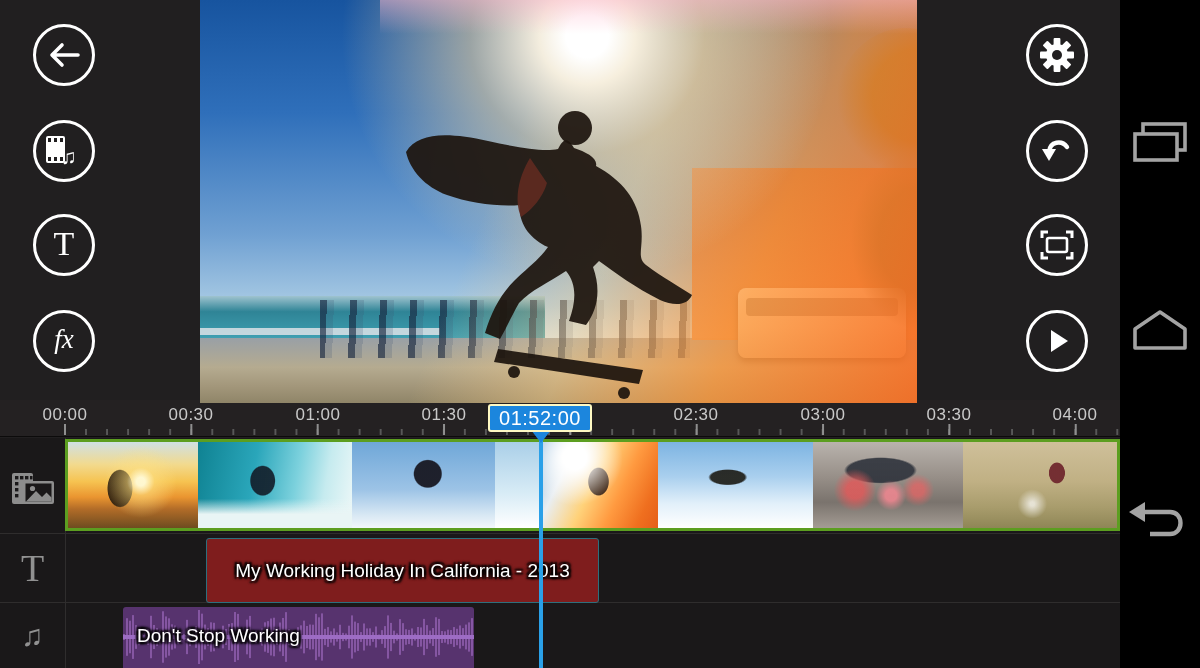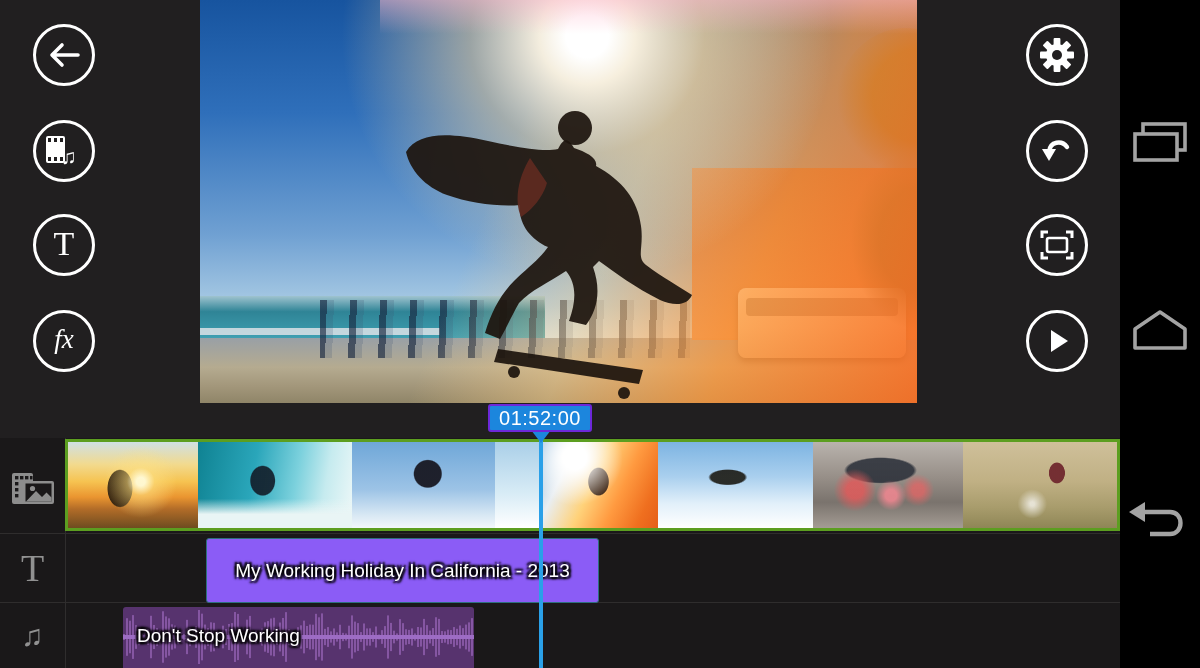--- a/index.html
+++ b/index.html
@@ -103,36 +103,36 @@
       radial-gradient(circle at 28% 56%,rgba(225,90,90,.85) 0 7%,rgba(225,90,90,0) 18%),
       radial-gradient(circle at 52% 62%,rgba(242,135,145,.85) 0 6%,rgba(242,135,145,0) 16%),
       radial-gradient(circle at 70% 56%,rgba(230,100,100,.75) 0 5%,rgba(230,100,100,0) 14%),
       radial-gradient(ellipse 38% 24% at 45% 33%,rgba(40,45,55,.85) 0 58%,rgba(40,45,55,0) 64%),
       linear-gradient(180deg,#b9b3ad 0%,#968e87 42%,#7a736d 70%,#a49c94 100%);}
   .t8{width:155px;background:
       radial-gradient(ellipse 9% 21% at 61% 36%,rgba(112,40,46,.95) 0 55%,rgba(112,40,46,0) 60%),
       radial-gradient(circle at 45% 72%,rgba(240,238,230,.85) 0 2%,rgba(240,238,230,0) 14%),
       linear-gradient(180deg,#cfc09a 0%,#c0b084 46%,#a89c6c 76%,#8f8656 100%);}
 
-  .textclip{position:absolute;left:206px;top:100px;width:393px;height:65px;background:#8b5cf6;
+  .textclip{position:absolute;left:206px;top:100px;width:393px;height:65px;background:#7f1d1d;
             border:1px solid #2e6f7d;border-radius:3px;display:flex;align-items:center;justify-content:center;
             cursor:pointer;}
   .cliplabel{color:#fff;font-size:19px;white-space:nowrap;
      text-shadow:-2px -2px 2px #000,2px -2px 2px #000,-2px 2px 2px #000,2px 2px 2px #000,0 0 4px #000;}
   .audioclip{position:absolute;left:123px;top:169px;width:351px;height:61px;background:#57336e;
              border-radius:3px 3px 0 0;overflow:hidden;cursor:pointer;}
   .audioclip .wf{position:absolute;left:0;top:0;}
   .audioclip .cliplabel{position:absolute;left:14px;top:18px;}
 
   
   .playhead{position:absolute;left:539px;top:428px;width:4px;height:240px;background:#2aa0e8;z-index:4;cursor:ew-resize;}
   .ph-tri{position:absolute;left:-8px;top:2px;width:0;height:0;
           border-left:10px solid transparent;border-right:10px solid transparent;border-top:13px solid #1c86dd;}
   .timebadge{position:absolute;left:488px;top:404px;width:104px;height:28px;background:#1c86dd;
-             border:2px solid #6d28d9;border-radius:3px;color:#fff;font-size:20px;display:flex;align-items:center;
+             border:2px solid #fef9c3;border-radius:3px;color:#fff;font-size:20px;display:flex;align-items:center;
              justify-content:center;letter-spacing:.5px;z-index:5;cursor:ew-resize;}
 </style>
 </head>
 <body>
 
 <div class="screen">
   <div class="app">
 
     <div class="preview">
       <div class="pv pv-sea"></div>
@@ -218,20 +218,31 @@
         <path d="M33 23 V29 H27" stroke="#fff" stroke-width="3" fill="none"></path>
         <path d="M9 29 H3 V23" stroke="#fff" stroke-width="3" fill="none"></path>
       </svg>
     </div>
     <div class="cbtn rb4">
       <svg width="30" height="30" viewBox="0 0 30 30">
         <path d="M9 4 L26 15 L9 26 Z" fill="#fff"></path>
       </svg>
     </div>
 
+    <div class="ruler">
+      <span class="rlabel rl0">00:00</span>
+      <span class="rlabel rl1">00:30</span>
+      <span class="rlabel rl2">01:00</span>
+      <span class="rlabel rl3">01:30</span>
+      <span class="rlabel rl4">02:30</span>
+      <span class="rlabel rl5">03:00</span>
+      <span class="rlabel rl6">03:30</span>
+      <span class="rlabel rl7">04:00</span>
+      <div class="ticks"></div>
+    </div>
 
     <div class="tracks">
       <div class="thead th-video">
         <svg width="44" height="42" viewBox="0 0 44 42">
           <g fill="#8d8d8d">
             <rect x="1" y="5" width="21" height="31" rx="2"></rect>
             <rect x="12" y="13" width="31" height="23" rx="2"></rect>
           </g>
           <g fill="#1a1819">
             <rect x="4" y="8" width="3.4" height="3.4"></rect>

